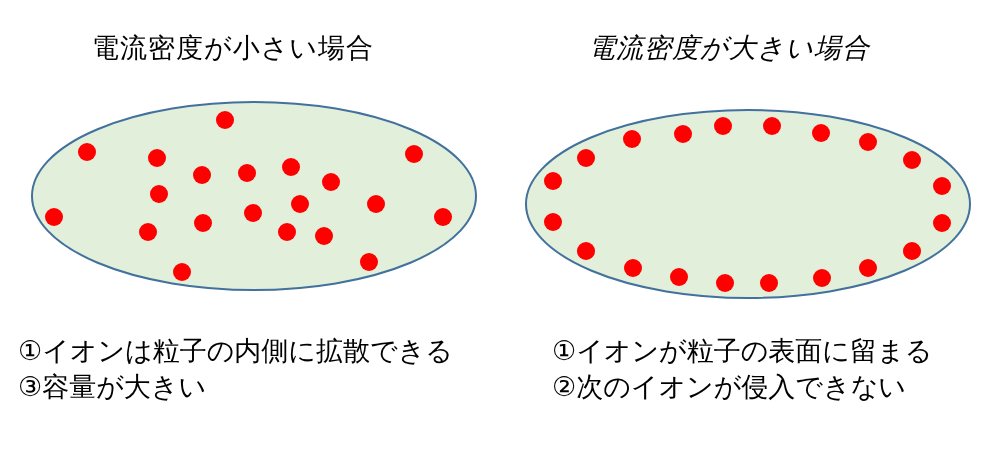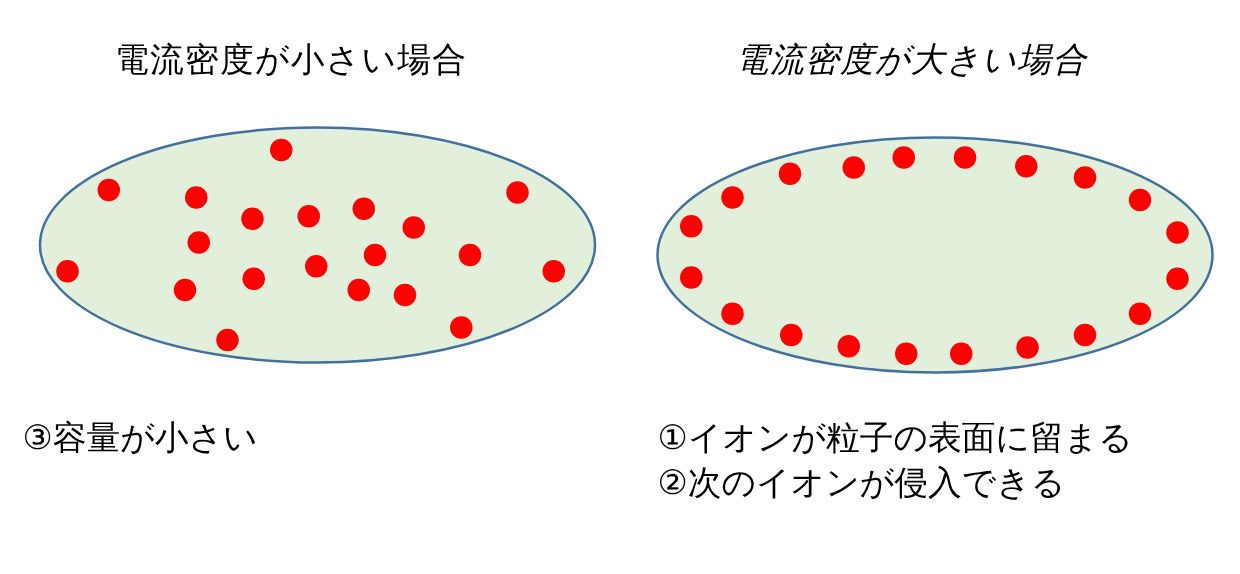--- a/index.html
+++ b/index.html
@@ -4,21 +4,21 @@
 <style>
   html, body { margin:0; padding:0; background:#ffffff; }
   body { width:992px; height:459px; position:relative; overflow:hidden;
          font-family: "DejaVu Sans", "Liberation Sans", sans-serif; color:#000; }
   .title { position:absolute; top:30px; font-size:27px; white-space:nowrap; letter-spacing:1px; }
   #title-left { left:92px; }
   #title-right { left:588px;font-style:italic; }
   svg.diagram { position:absolute; left:0; top:0; }
   .list { position:absolute; top:333px; font-size:27px; line-height:36px; white-space:nowrap; }
   #list-left { left:18px; }
-  #list-right { left:526px; }
+  #list-right { left:552px; }
   .list div { height:36px; }
 </style>
 </head>
 <body>
 
 <div id="title-left" class="title">電流密度が小さい場合</div>
 <div id="title-right" class="title">電流密度が大きい場合</div>
 
 <svg class="diagram" width="992" height="459">
   <g id="panel-left">
@@ -67,18 +67,19 @@
         <circle cx="679" cy="277" r="9" fill="#FF0000"></circle>
         <circle cx="725" cy="283" r="9" fill="#FF0000"></circle>
         <circle cx="769" cy="283" r="9" fill="#FF0000"></circle>
         <circle cx="822" cy="278" r="9" fill="#FF0000"></circle>
         <circle cx="868" cy="268" r="9" fill="#FF0000"></circle>
       </g>
   </g>
 </svg>
 
 <div id="list-left" class="list">
-  <div>③容量が小さい</div>
+  <div>①イオンは粒子の内側に拡散できる</div>
+  <div>③容量が大きい</div>
 </div>
 <div id="list-right" class="list">
   <div>①イオンが粒子の表面に留まる</div>
-  <div>②次のイオンが侵入できる</div>
+  <div>②次のイオンが侵入できない</div>
 </div>
 
 </body></html>

